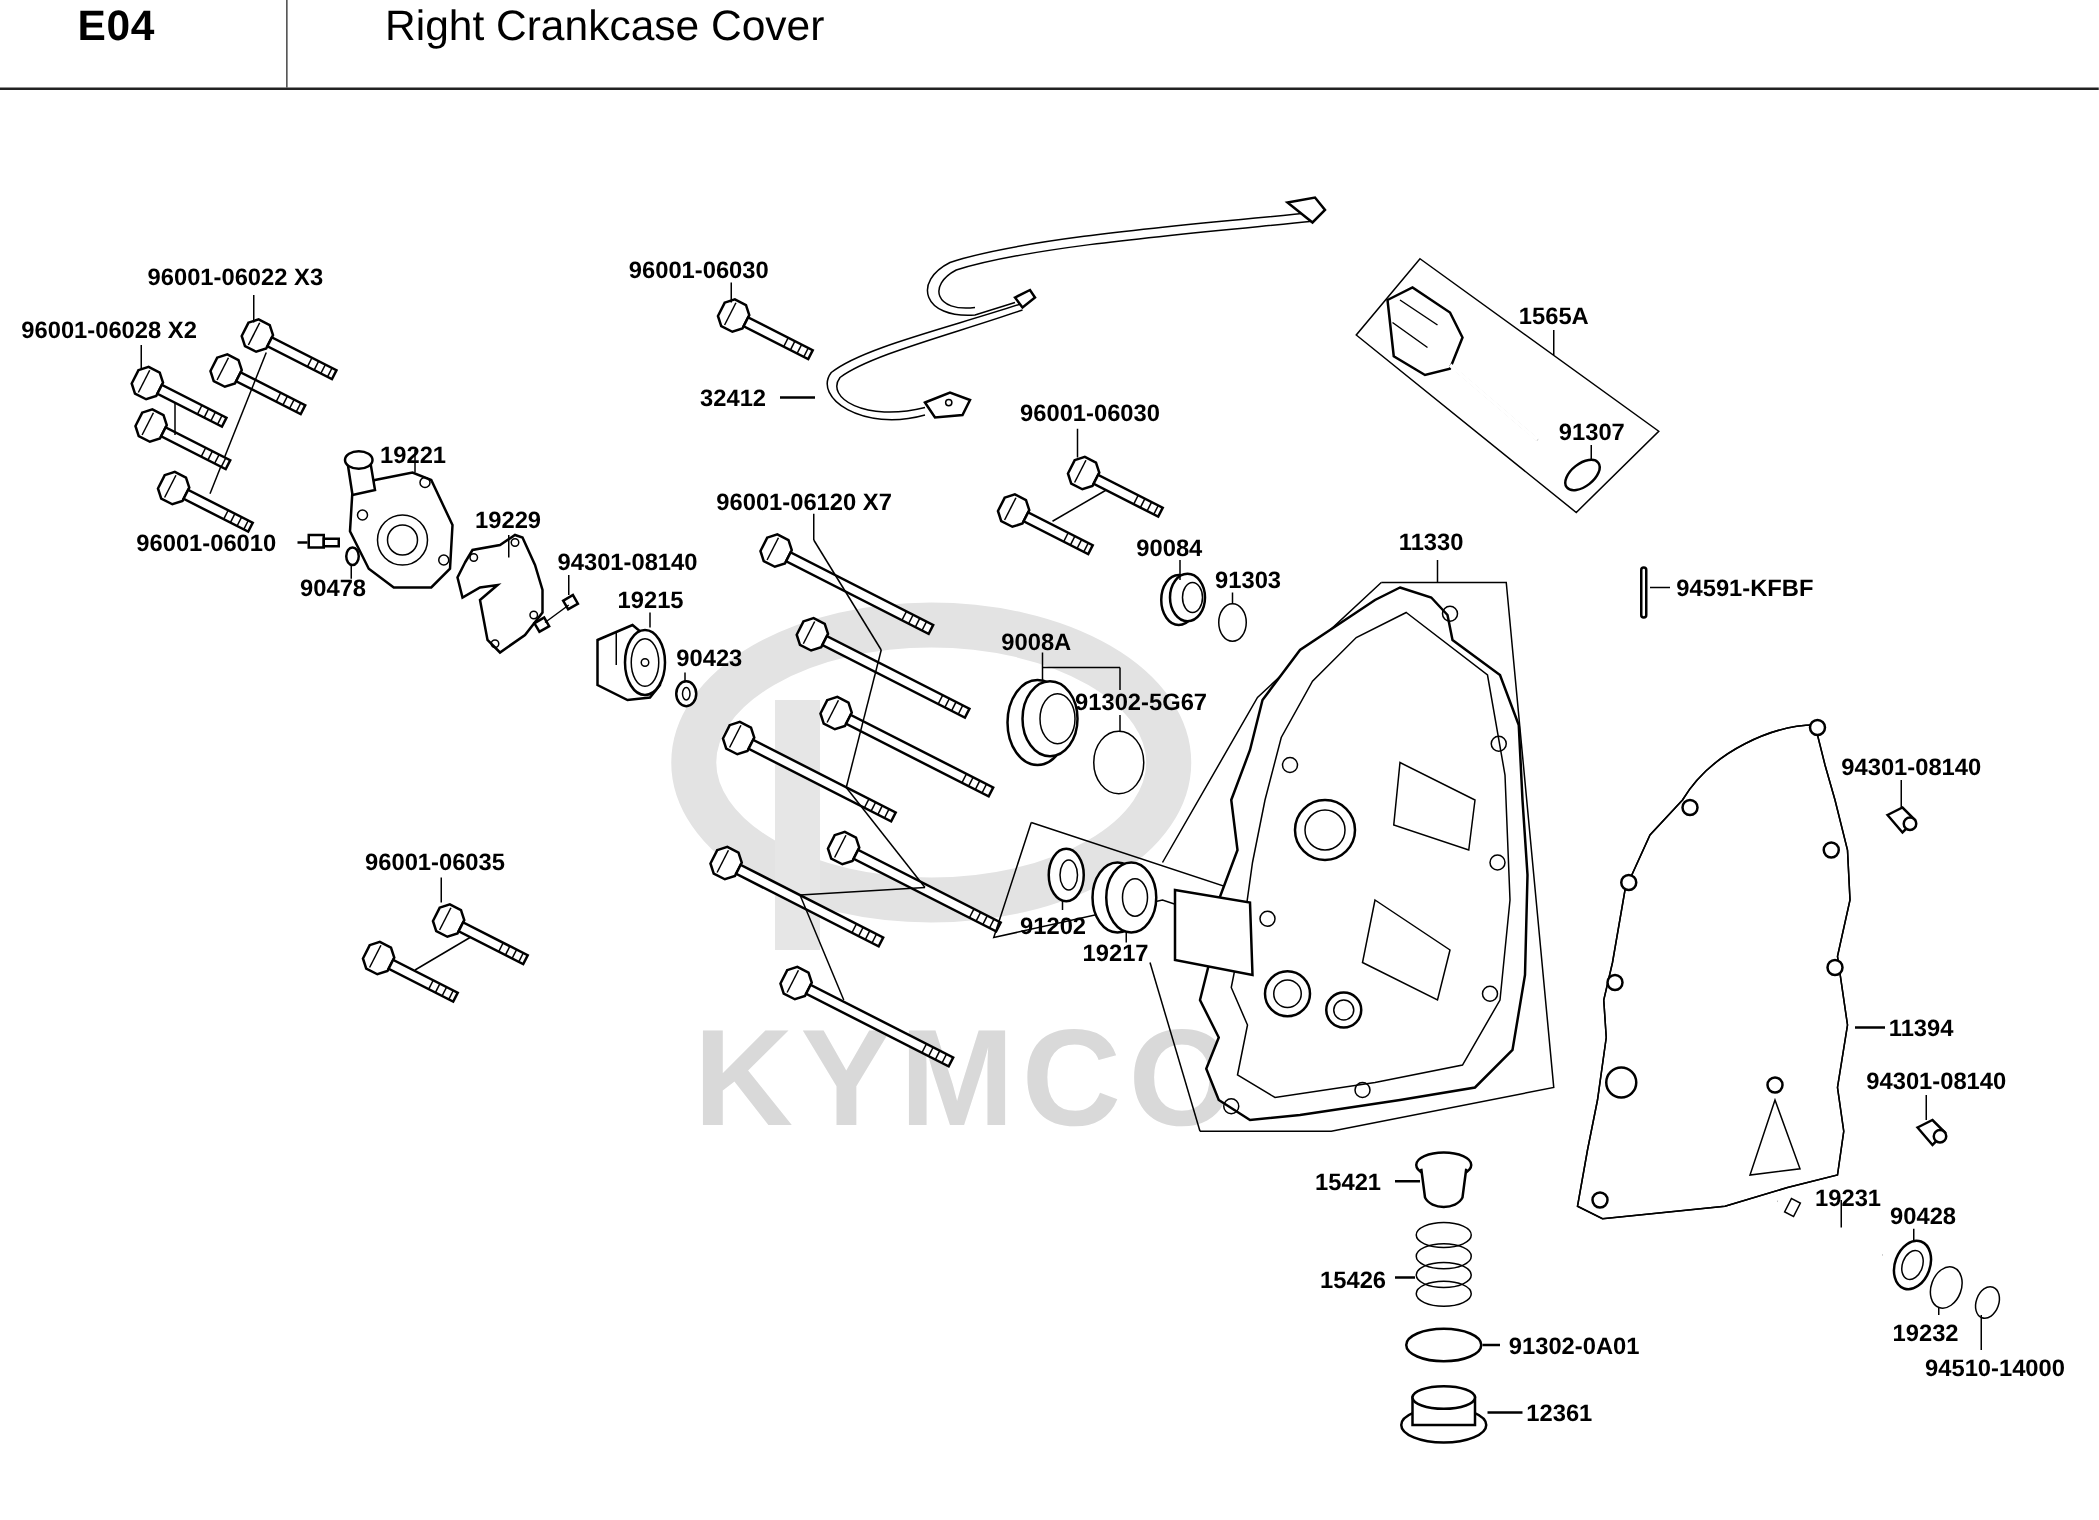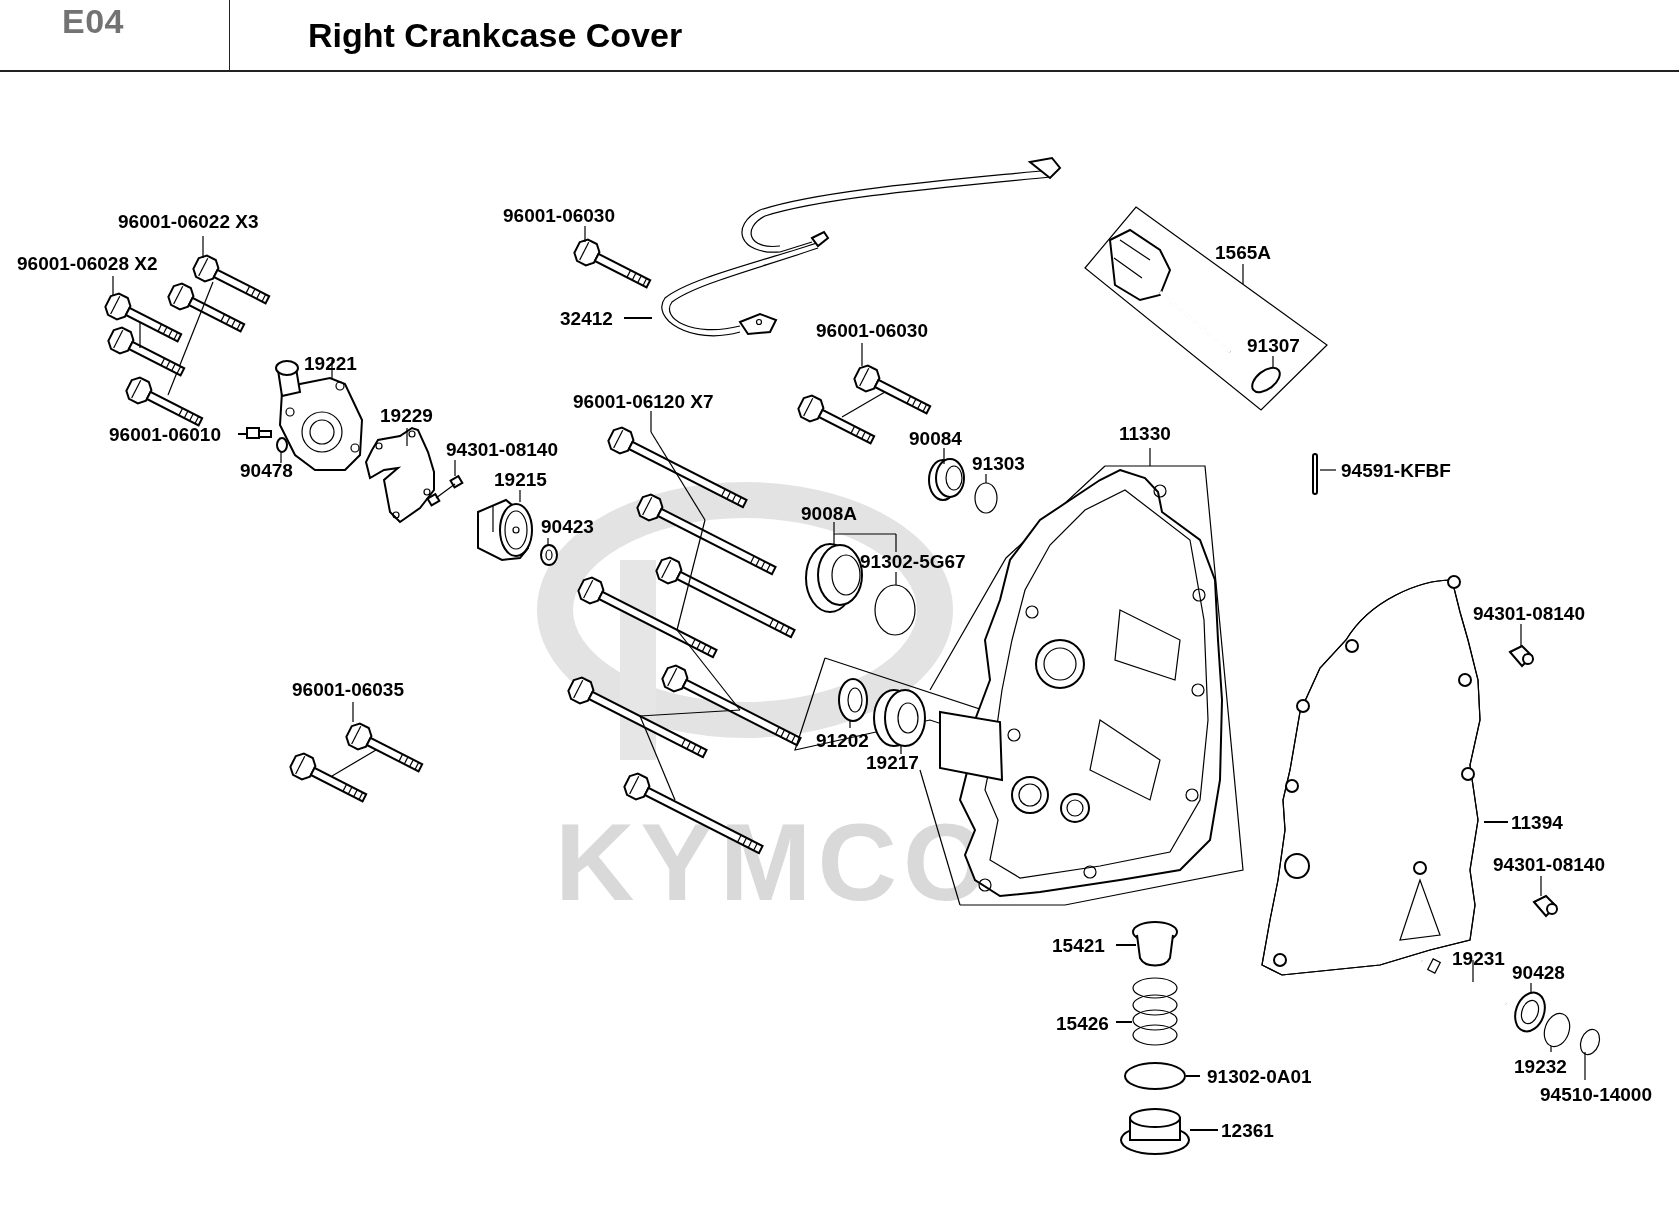--- a/index.html
+++ b/index.html
@@ -1,20 +1,20 @@
 <!DOCTYPE html>
 <html><head>
 <meta charset="utf-8">
 <style>
   html, body { margin:0; padding:0; background:#ffffff; }
   body { width:1679px; height:1216px; position:relative; overflow:hidden; font-family:"Liberation Sans", sans-serif; }
   .header { position:absolute; left:0; top:0; width:1679px; height:70px; border-bottom:2px solid #222; }
-  .hdr-code { position:absolute; left:62px; top:2px; font-size:34px; font-weight:bold; color:#737373; letter-spacing:0.5px; }
+  .hdr-code { position:absolute; left:62px; top:2px; font-size:34px; font-weight:bold; color:#000000; letter-spacing:0.5px; }
   .hdr-div { position:absolute; left:229px; top:0; width:1px; height:70px; background:#222; }
-  .hdr-title { position:absolute; left:308px; top:16px; font-size:34px; font-weight:bold; color:#000; }
+  .hdr-title { position:absolute; left:308px; top:2px; font-size:34px; font-weight:normal; color:#000; }
   svg#diagram { position:absolute; left:0; top:0; }
   .lbl { font-family:"Liberation Sans", sans-serif; font-weight:bold; font-size:19px; fill:#000; }
   .wm { font-family:"Liberation Sans", sans-serif; font-weight:bold; font-size:110px; fill:#d9d9d9; letter-spacing:6px; }
   .ln { stroke:#000; stroke-width:1.2; fill:none; }
   .lead { stroke:#000; stroke-width:2; fill:none; }
   .part { stroke:#000; stroke-width:2; fill:#fff; }
   .thin { stroke:#000; stroke-width:1.2; fill:none; }
 </style>
 </head>
 <body>

